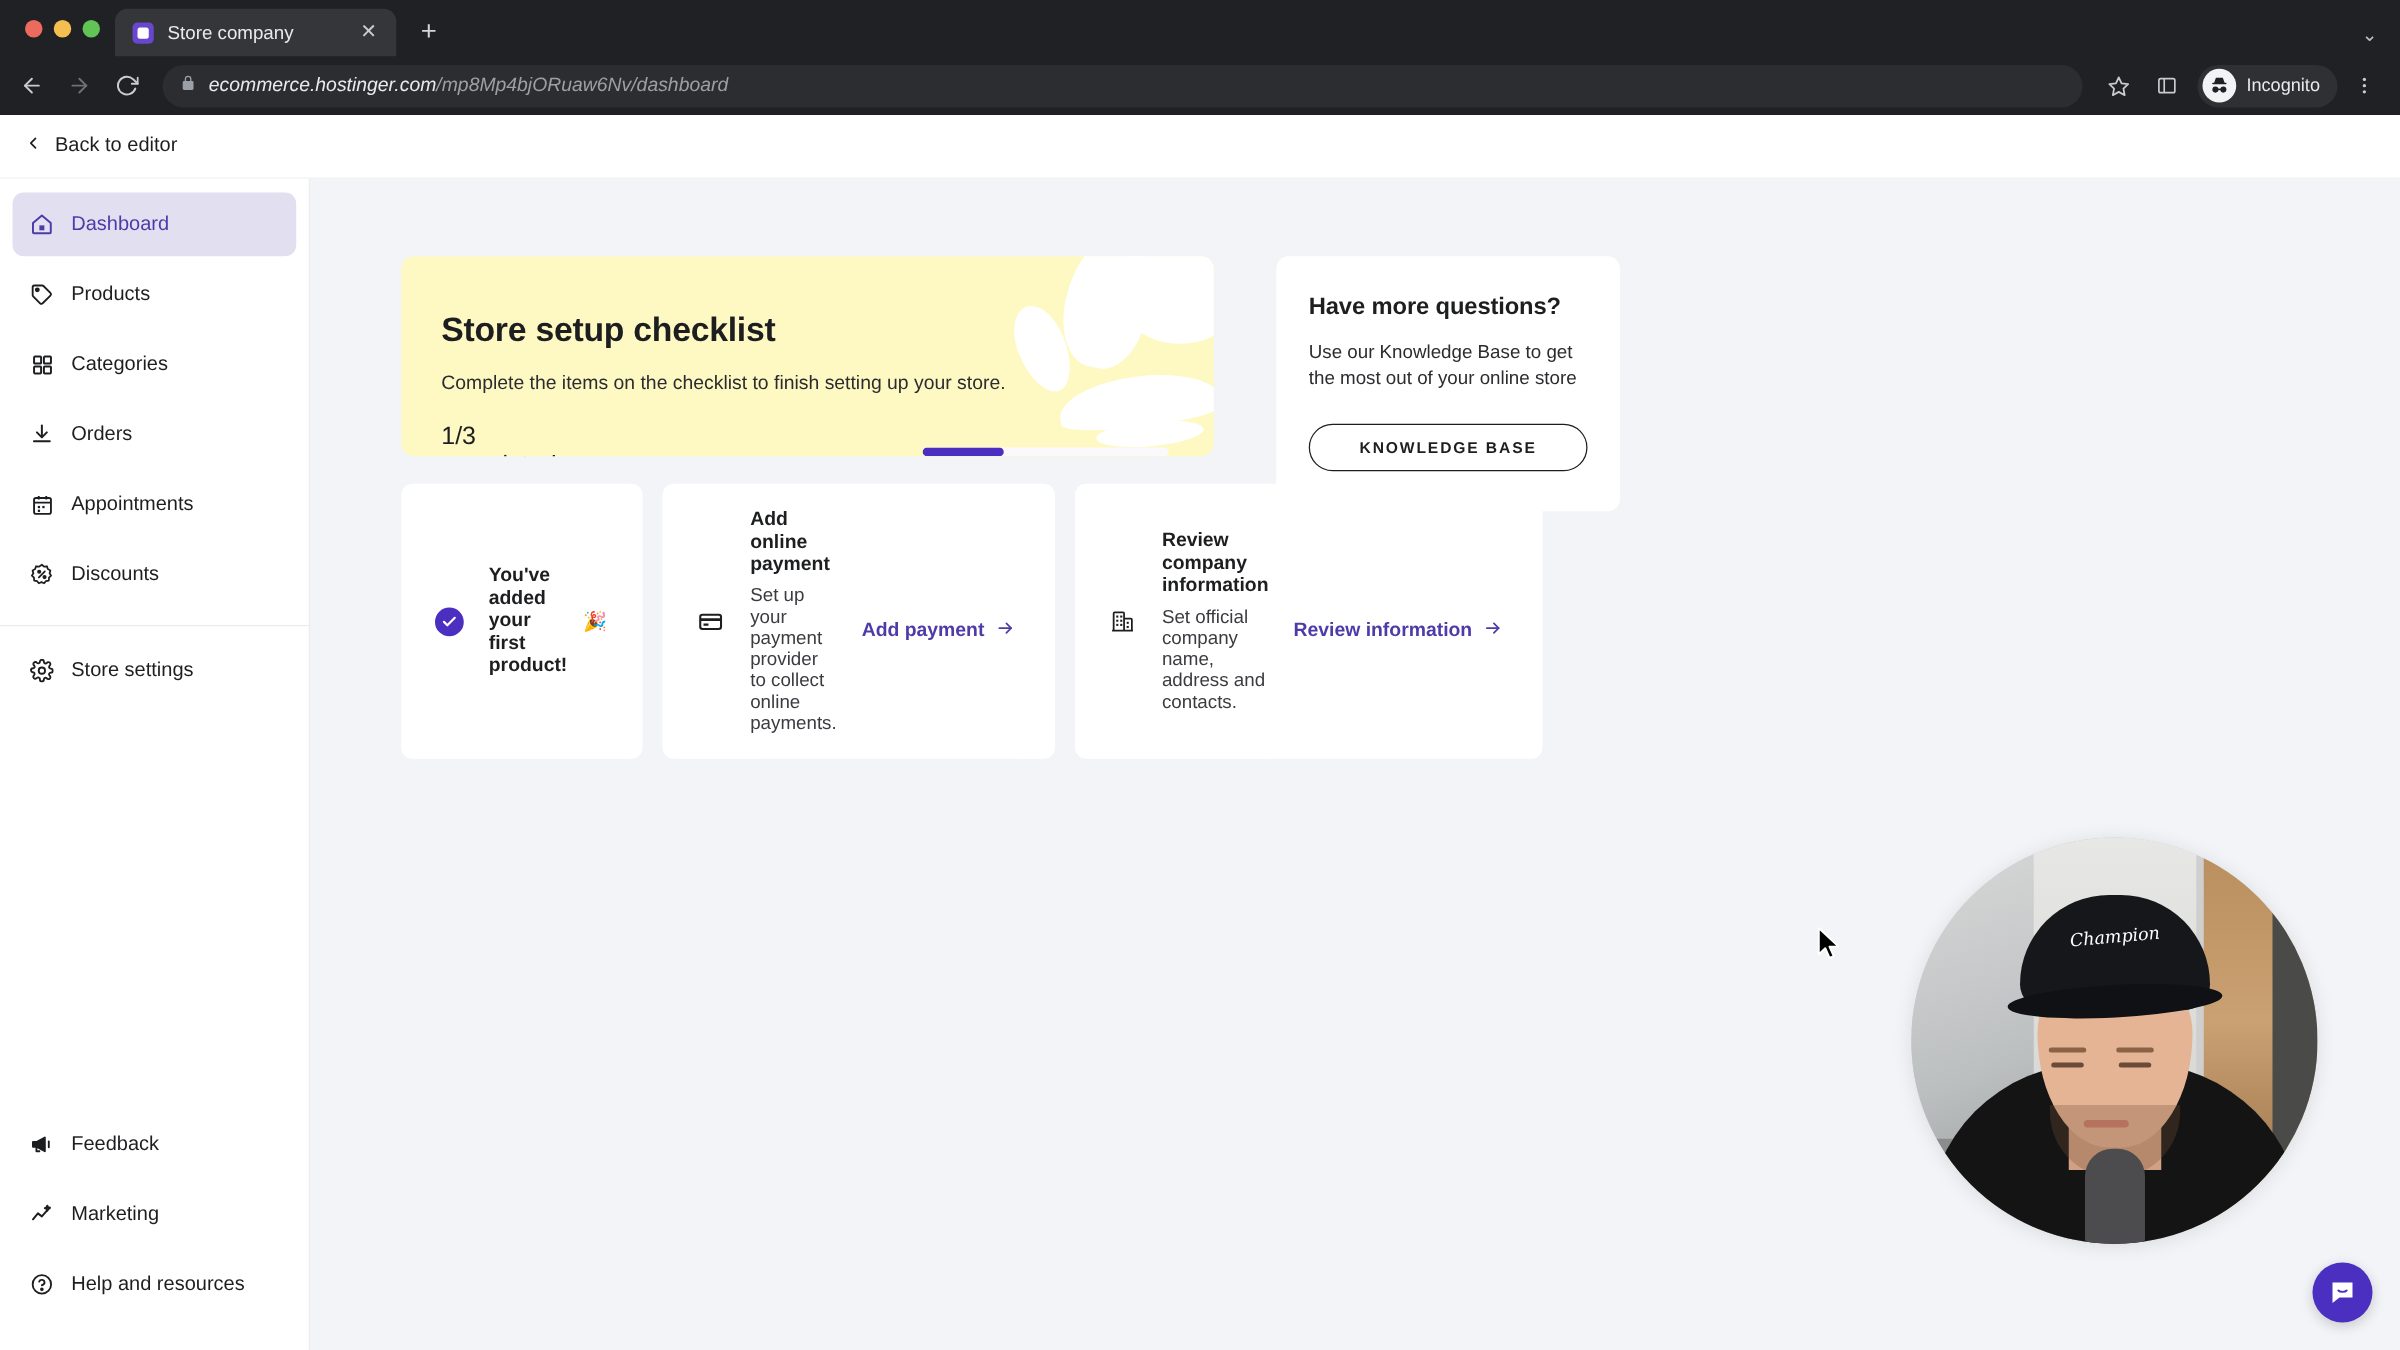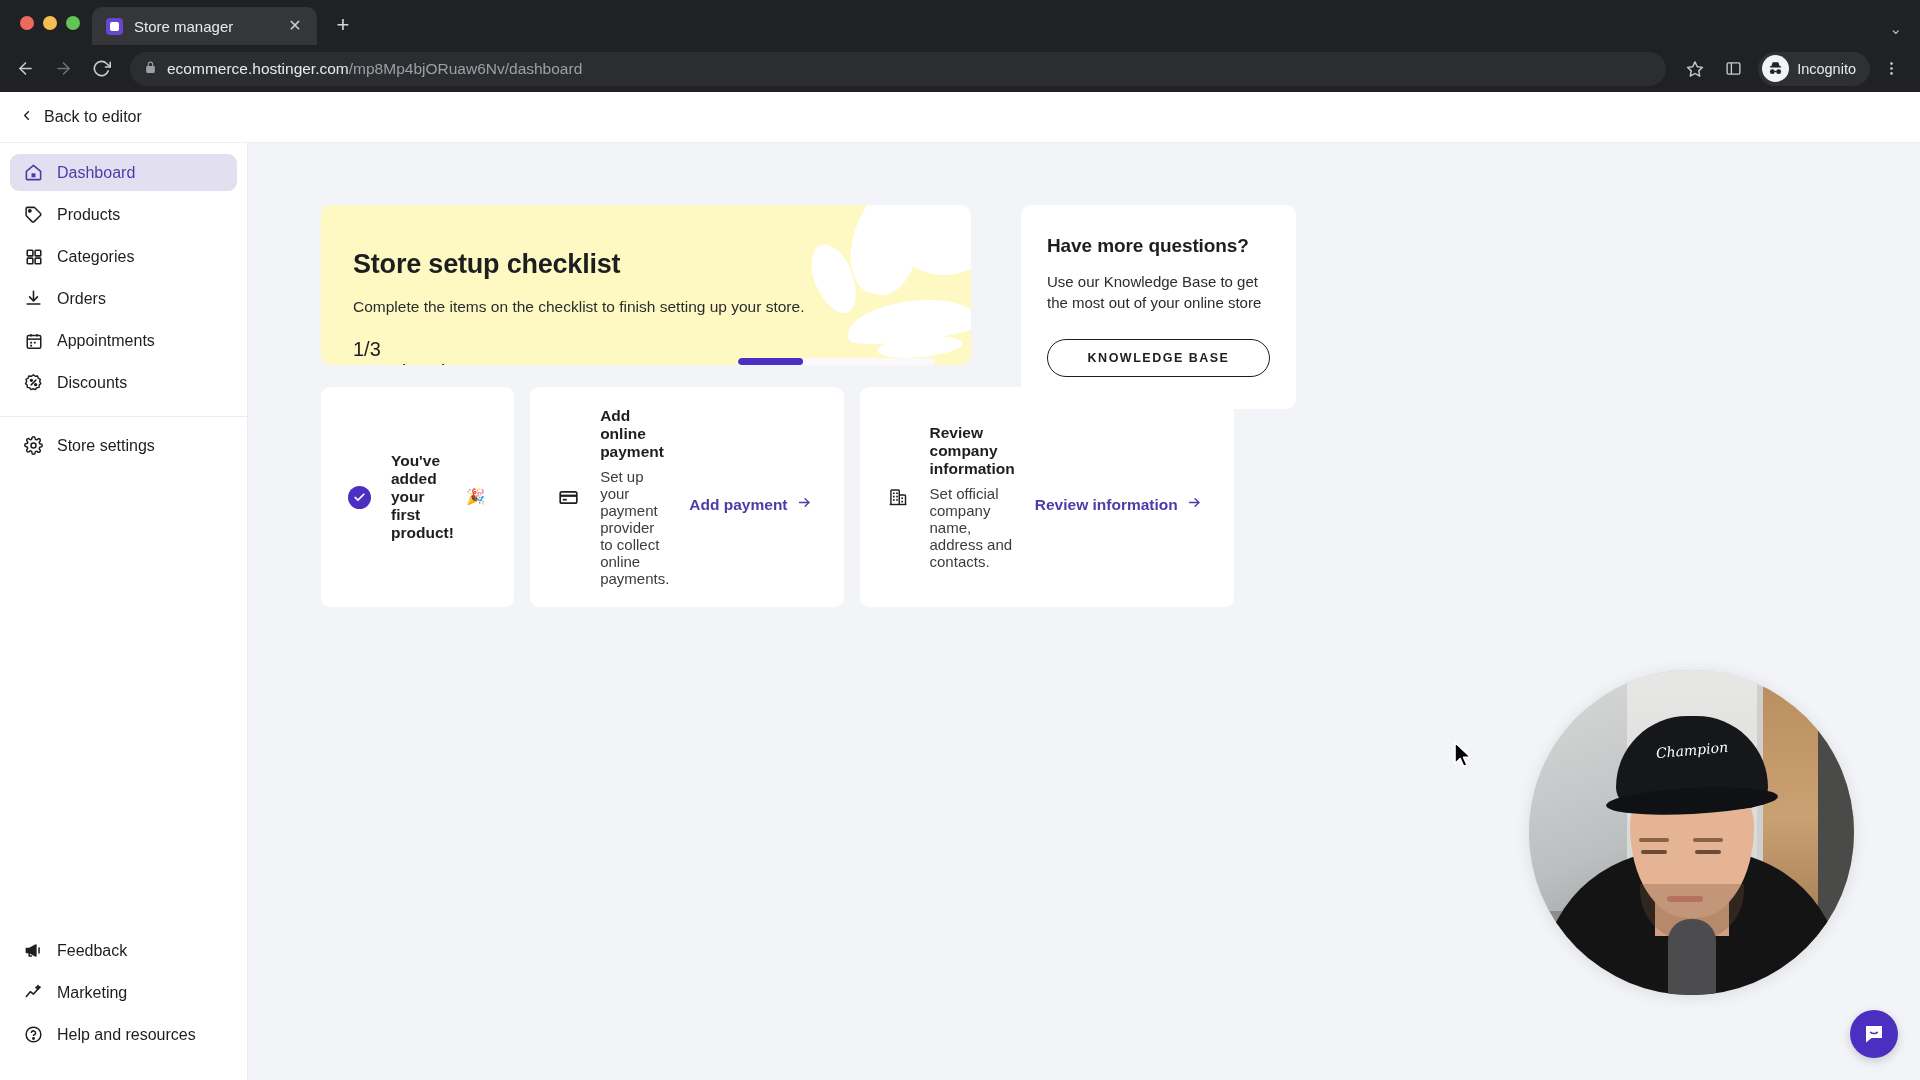--- a/index.html
+++ b/index.html
@@ -116,20 +116,21 @@
     flex: 1;
     height: 34px;
     background: #2c2d30;
     border-radius: 18px;
     display: flex;
     align-items: center;
     padding: 0 14px;
     gap: 10px;
     margin: 0 8px;
     max-width: 1580px;
+    font-style: italic;
   }
   .lock-icon { flex: none; }
   .url-text {
     font-size: 15.5px;
     color: #9aa0a6;
     white-space: nowrap;
     overflow: hidden;
   }
   .url-text .host { color: #e8eaed; }
   .toolbar-right { display: flex; align-items: center; gap: 4px; }
@@ -184,21 +185,21 @@
     padding: 11px 0 0 0;
     flex: none;
   }
   .nav-group { padding: 0 10px; }
   .nav-group.bottom { margin-top: auto; padding-bottom: 22px; }
   .divider { height: 1px; background: #ececef; margin: 10px 0; }
   .nav-item {
     display: flex;
     align-items: center;
     gap: 13px;
-    height: 37px;
+    height: 51px;
     padding: 0 13px;
     border-radius: 9px;
     color: #1d1e20;
     font-size: 16px;
     margin-bottom: 5px;
   }
   .nav-item .ico {
     width: 21px; height: 21px;
     display: flex; align-items: center; justify-content: center;
     flex: none;
@@ -495,21 +496,21 @@
 
   <div class="tabstrip">
     <div class="traffic-lights">
       <div class="tl red"></div>
       <div class="tl yellow"></div>
       <div class="tl green"></div>
     </div>
 
     <div class="tab">
       <div class="tab-favicon"></div>
-      <div class="tab-title">Store manager</div>
+      <div class="tab-title">Store company</div>
       <div class="tab-close">✕</div>
     </div>
 
     <div class="new-tab">+</div>
     <div class="chrome-collapse">⌄</div>
   </div>
 
   <div class="toolbar">
     <div class="nav-btn">
       <svg width="19" height="19" viewBox="0 0 24 24" fill="none" stroke="currentColor" stroke-width="2" stroke-linecap="round" stroke-linejoin="round">

